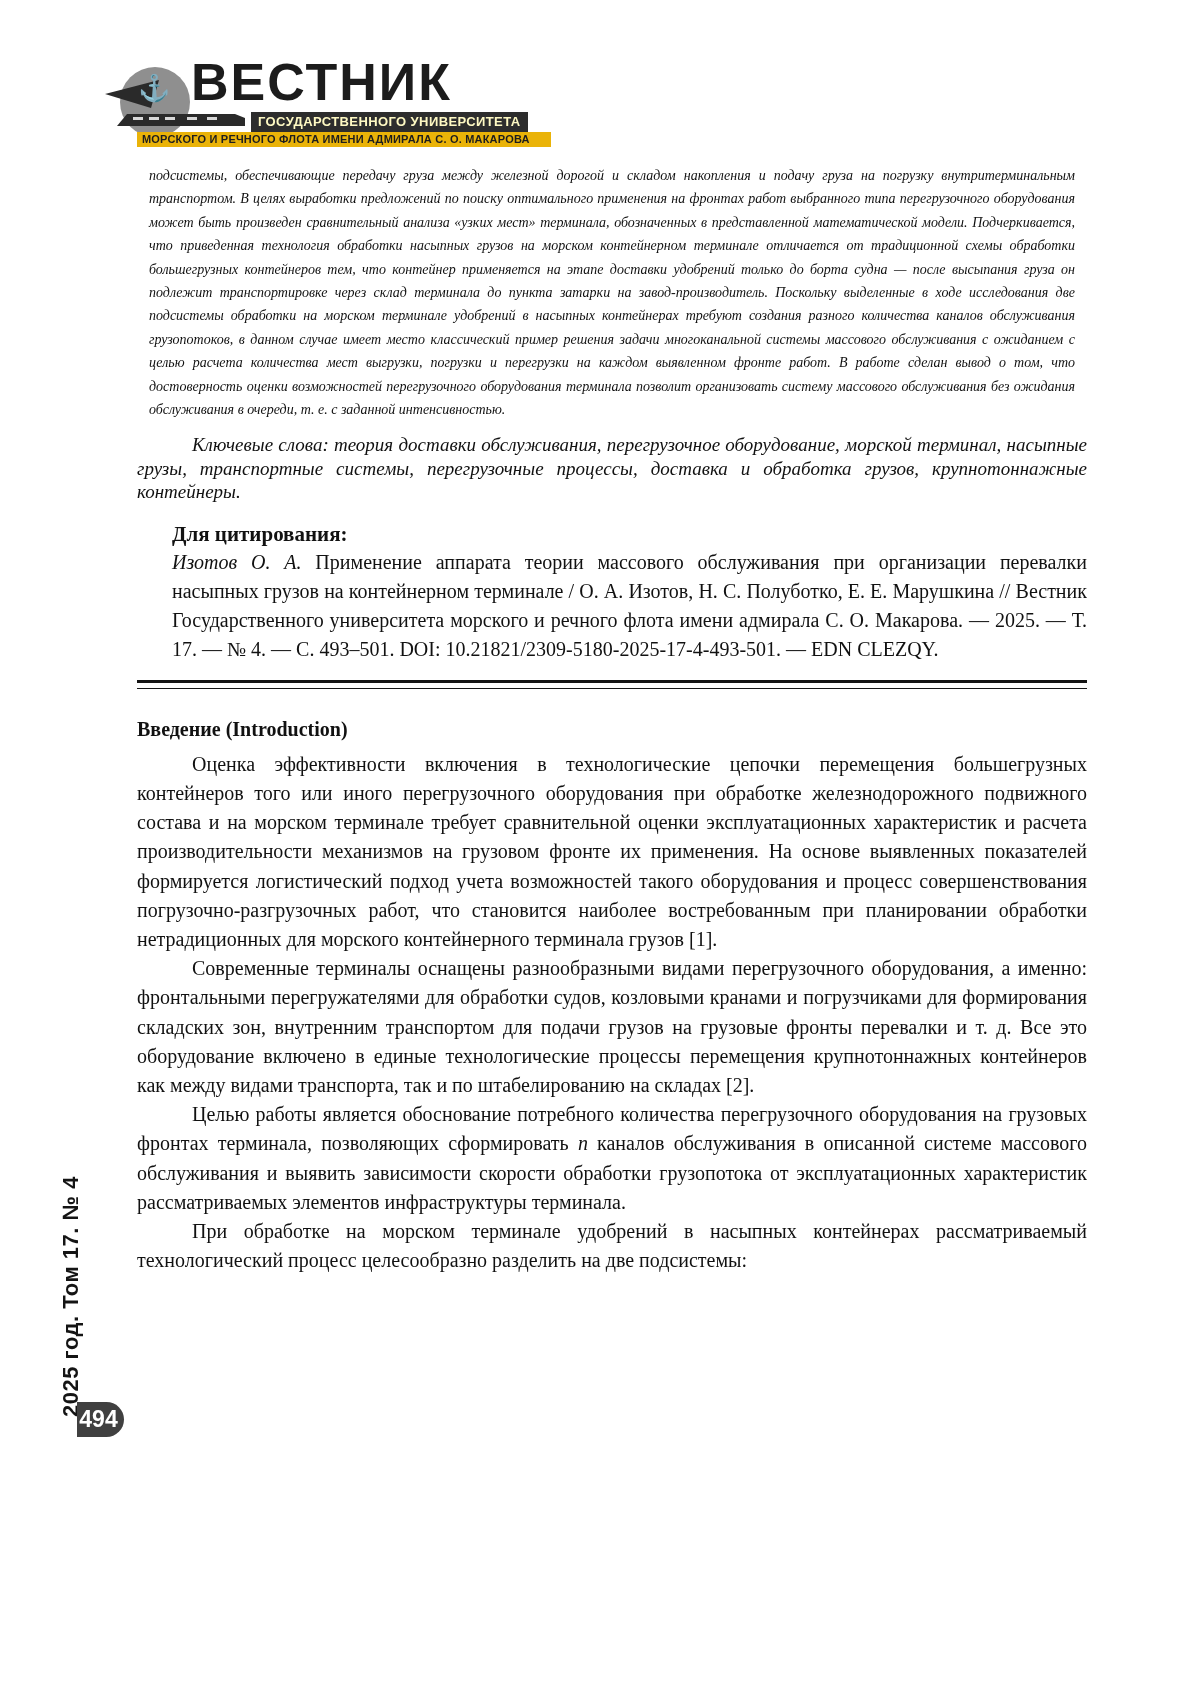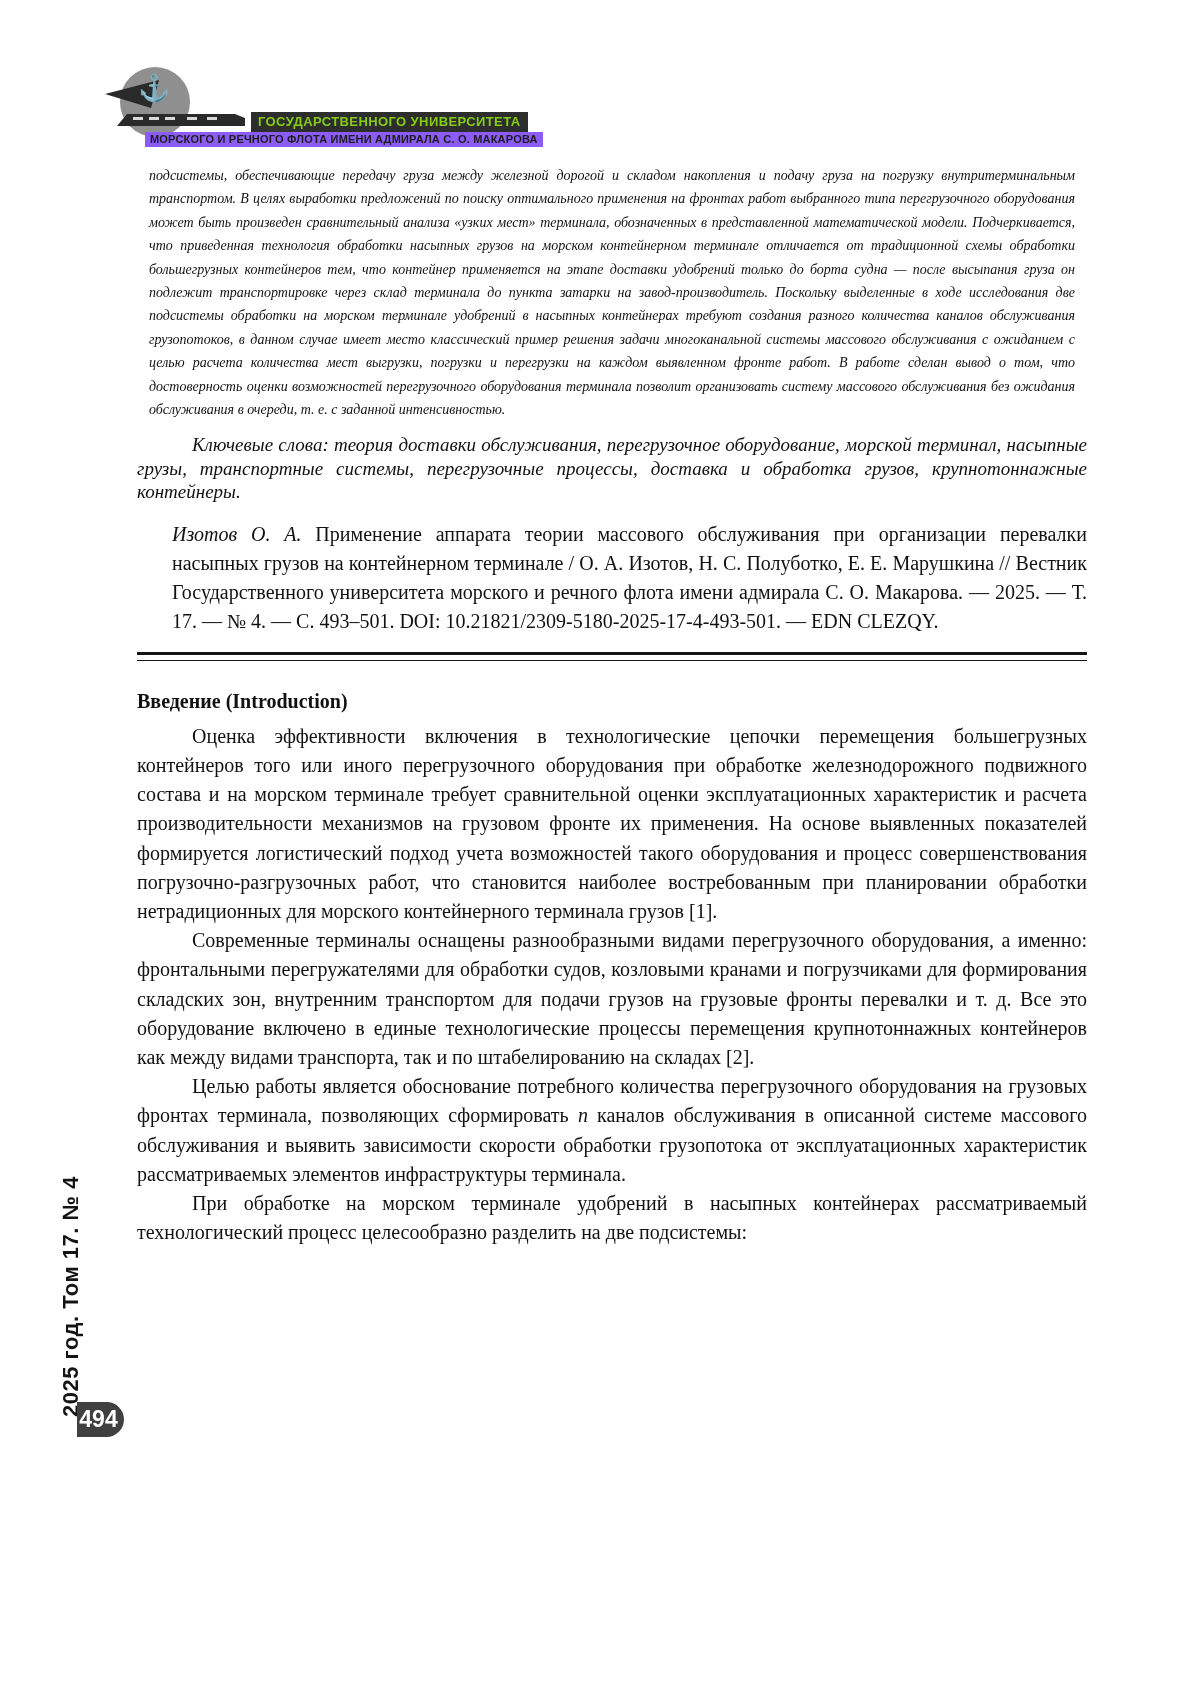--- a/index.html
+++ b/index.html
@@ -16,31 +16,31 @@
   .logo-wrap { position: absolute; left: 103px; top: 60px; width: 360px; height: 90px; }
   .logo-emblem { position: absolute; left: 0; top: 4px; }
   .logo-title {
     position: absolute; left: 88px; top: -8px;
     font-family: "Liberation Sans", sans-serif;
     font-weight: 700; font-size: 52px; letter-spacing: 2px;
     color: #1c1c1c;
   }
   .logo-bar {
     position: absolute; left: 148px; top: 52px;
-    background: #2d2d2d; color: #84cc16;
+    background: #2d2d2d; color: #fef9c3;
     font-family: "Liberation Sans", sans-serif;
     font-weight: 700; font-size: 13px; letter-spacing: 0.4px;
     padding: 2px 7px 3px 7px; white-space: nowrap;
   }
   .logo-strip {
     position: absolute; left: 34px; top: 72px;
-    background: #8b5cf6; color: #1d1d1d;
+    background: #eab308; color: #1d1d1d;
     font-family: "Liberation Sans", sans-serif;
     font-weight: 700; font-size: 11px; letter-spacing: 0.2px;
-    padding: 1px 5px 2px 5px; white-space: nowrap; margin-left: 8px;
+    padding: 1px 21px 2px 5px; white-space: nowrap;
   }
 
   
   .sidebar-volume {
     position: absolute; left: 58px; top: 1417px;
     transform: rotate(-90deg); transform-origin: left top;
     font-family: "Liberation Sans", sans-serif;
     font-weight: 700; font-size: 22px; letter-spacing: 0.5px;
     white-space: nowrap; color: #141414;
   }
@@ -101,33 +101,35 @@
     <text x="52" y="33" text-anchor="middle" font-size="26" fill="#242424">⚓</text>
     <path d="M14,62 L142,62 L142,54 L132,50 L24,50 Z" fill="#2a2a2a"></path>
     <g fill="#d8d8d8">
       <rect x="30" y="53" width="10" height="3"></rect>
       <rect x="46" y="53" width="10" height="3"></rect>
       <rect x="62" y="53" width="10" height="3"></rect>
       <rect x="84" y="53" width="10" height="3"></rect>
       <rect x="104" y="53" width="10" height="3"></rect>
     </g>
   </svg>
+  <div class="logo-title">ВЕСТНИК</div>
   <div class="logo-bar">ГОСУДАРСТВЕННОГО УНИВЕРСИТЕТА</div>
   <div class="logo-strip">МОРСКОГО И РЕЧНОГО ФЛОТА ИМЕНИ АДМИРАЛА С. О. МАКАРОВА</div>
 </header>
 
 <div class="sidebar-volume">2025 год. Том 17. № 4</div>
 <div class="page-badge">494</div>
 
 <main class="column">
 
   <p class="abstract-p">подсистемы, обеспечивающие передачу груза между железной дорогой и складом накопления и подачу груза на погрузку внутритерминальным транспортом. В целях выработки предложений по поиску оптимального применения на фронтах работ выбранного типа перегрузочного оборудования может быть произведен сравнительный анализа «узких мест» терминала, обозначенных в представленной математической модели. Подчеркивается, что приведенная технология обработки насыпных грузов на морском контейнерном терминале отличается от традиционной схемы обработки большегрузных контейнеров тем, что контейнер применяется на этапе доставки удобрений только до борта судна — после высыпания груза он подлежит транспортировке через склад терминала до пункта затарки на завод-производитель. Поскольку выделенные в ходе исследования две подсистемы обработки на морском терминале удобрений в насыпных контейнерах требуют создания разного количества каналов обслуживания грузопотоков, в данном случае имеет место классический пример решения задачи многоканальной системы массового обслуживания с ожиданием с целью расчета количества мест выгрузки, погрузки и перегрузки на каждом выявленном фронте работ. В работе сделан вывод о том, что достоверность оценки возможностей перегрузочного оборудования терминала позволит организовать систему массового обслуживания без ожидания обслуживания в очереди, т. е. с заданной интенсивностью.</p>
   <p class="keywords-p">Ключевые слова: теория доставки обслуживания, перегрузочное оборудование, морской терминал, насыпные грузы, транспортные системы, перегрузочные процессы, доставка и обработка грузов, крупнотоннажные контейнеры.</p>
 
   <div class="cite-block">
+    <p class="cite-label">Для цитирования:</p>
     <p class="cite-p"><span class="cite-authors">Изотов О. А.</span><span> Применение аппарата теории массового обслуживания при организации перевалки насыпных грузов на контейнерном терминале / О. А. Изотов, Н. С. Полуботко, Е. Е. Марушкина // Вестник Государственного университета морского и речного флота имени адмирала С. О. Макарова. — 2025. — Т. 17. — № 4. — С. 493–501. DOI: 10.21821/2309-5180-2025-17-4-493-501. — EDN CLEZQY.</span></p>
   </div>
 
   <div class="rule"></div>
 
   <h2 class="section-heading">Введение (Introduction)</h2>
   <p class="body-p">Оценка эффективности включения в технологические цепочки перемещения большегрузных контейнеров того или иного перегрузочного оборудования при обработке железнодорожного подвижного состава и на морском терминале требует сравнительной оценки эксплуатационных характеристик и расчета производительности механизмов на грузовом фронте их применения. На основе выявленных показателей формируется логистический подход учета возможностей такого оборудования и процесс совершенствования погрузочно-разгрузочных работ, что становится наиболее востребованным при планировании обработки нетрадиционных для морского контейнерного терминала грузов [1].</p>
   <p class="body-p">Современные терминалы оснащены разнообразными видами перегрузочного оборудования, а именно: фронтальными перегружателями для обработки судов, козловыми кранами и погрузчиками для формирования складских зон, внутренним транспортом для подачи грузов на грузовые фронты перевалки и т. д. Все это оборудование включено в единые технологические процессы перемещения крупнотоннажных контейнеров как между видами транспорта, так и по штабелированию на складах [2].</p>
   <p class="body-p"><span>Целью работы является обоснование потребного количества перегрузочного оборудования на грузовых фронтах терминала, позволяющих сформировать </span><span class="var-i">n</span><span> каналов обслуживания в описанной системе массового обслуживания и выявить зависимости скорости обработки грузопотока от эксплуатационных характеристик рассматриваемых элементов инфраструктуры терминала.</span></p>
 

